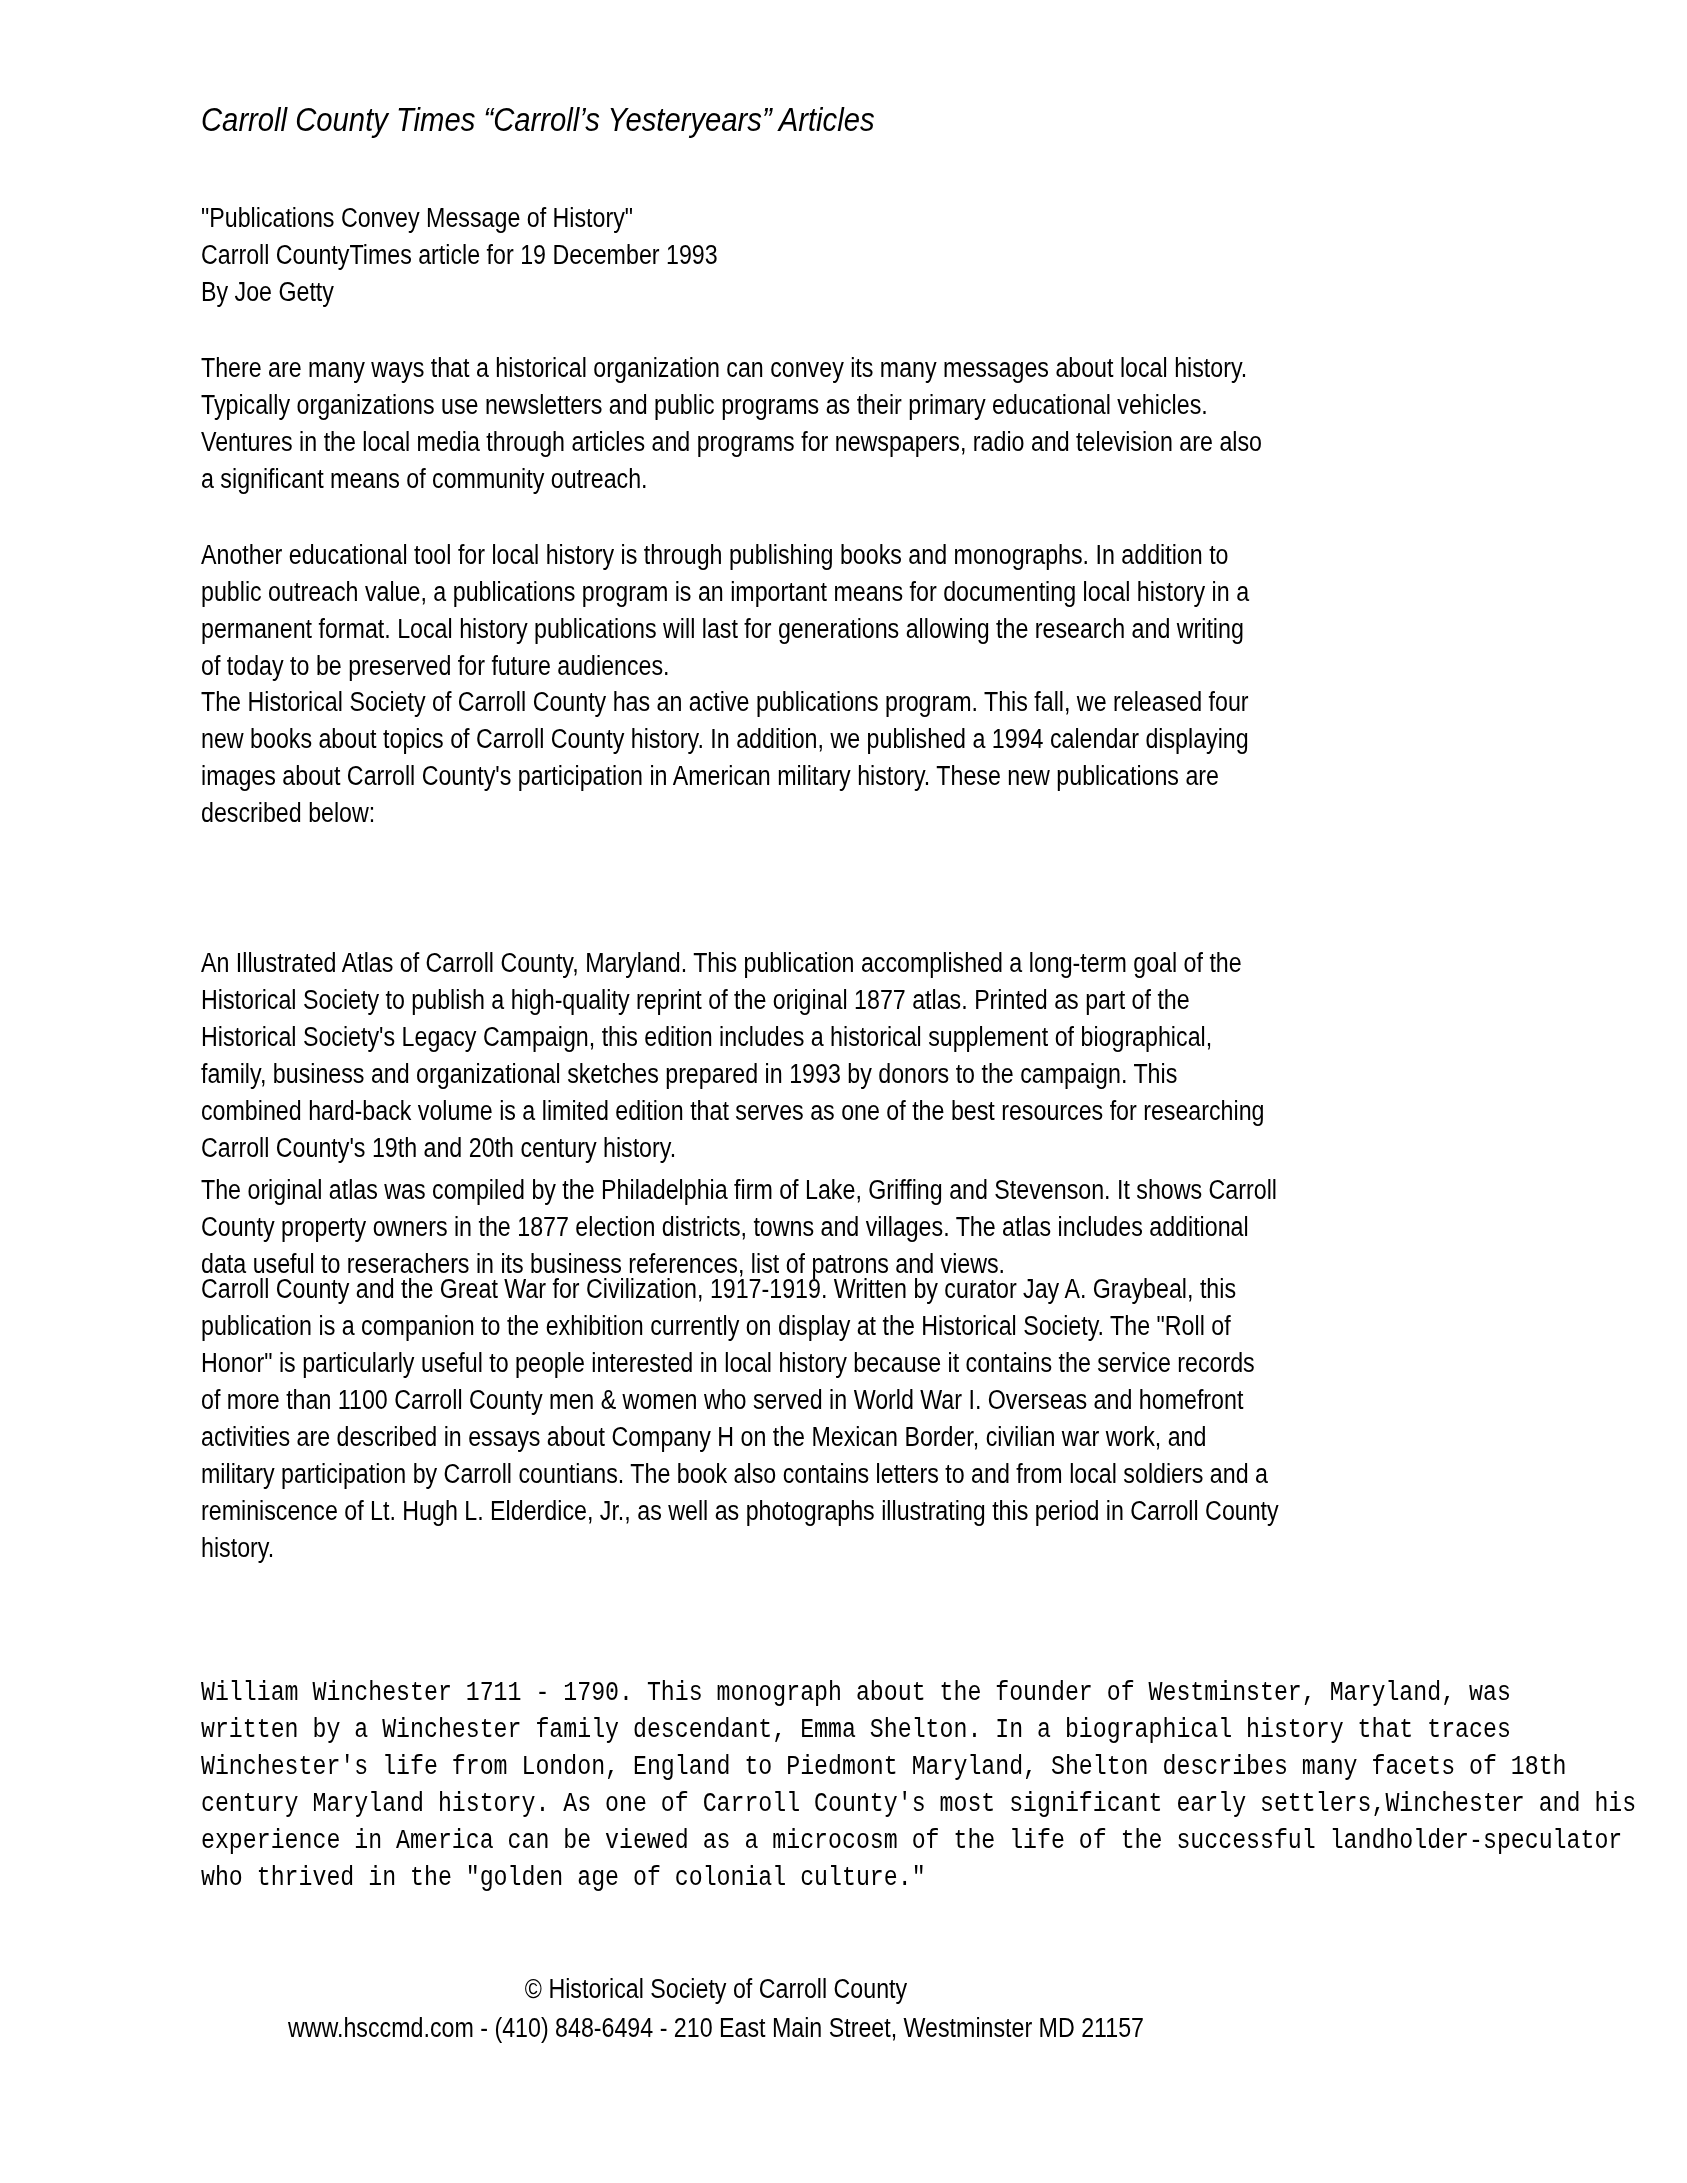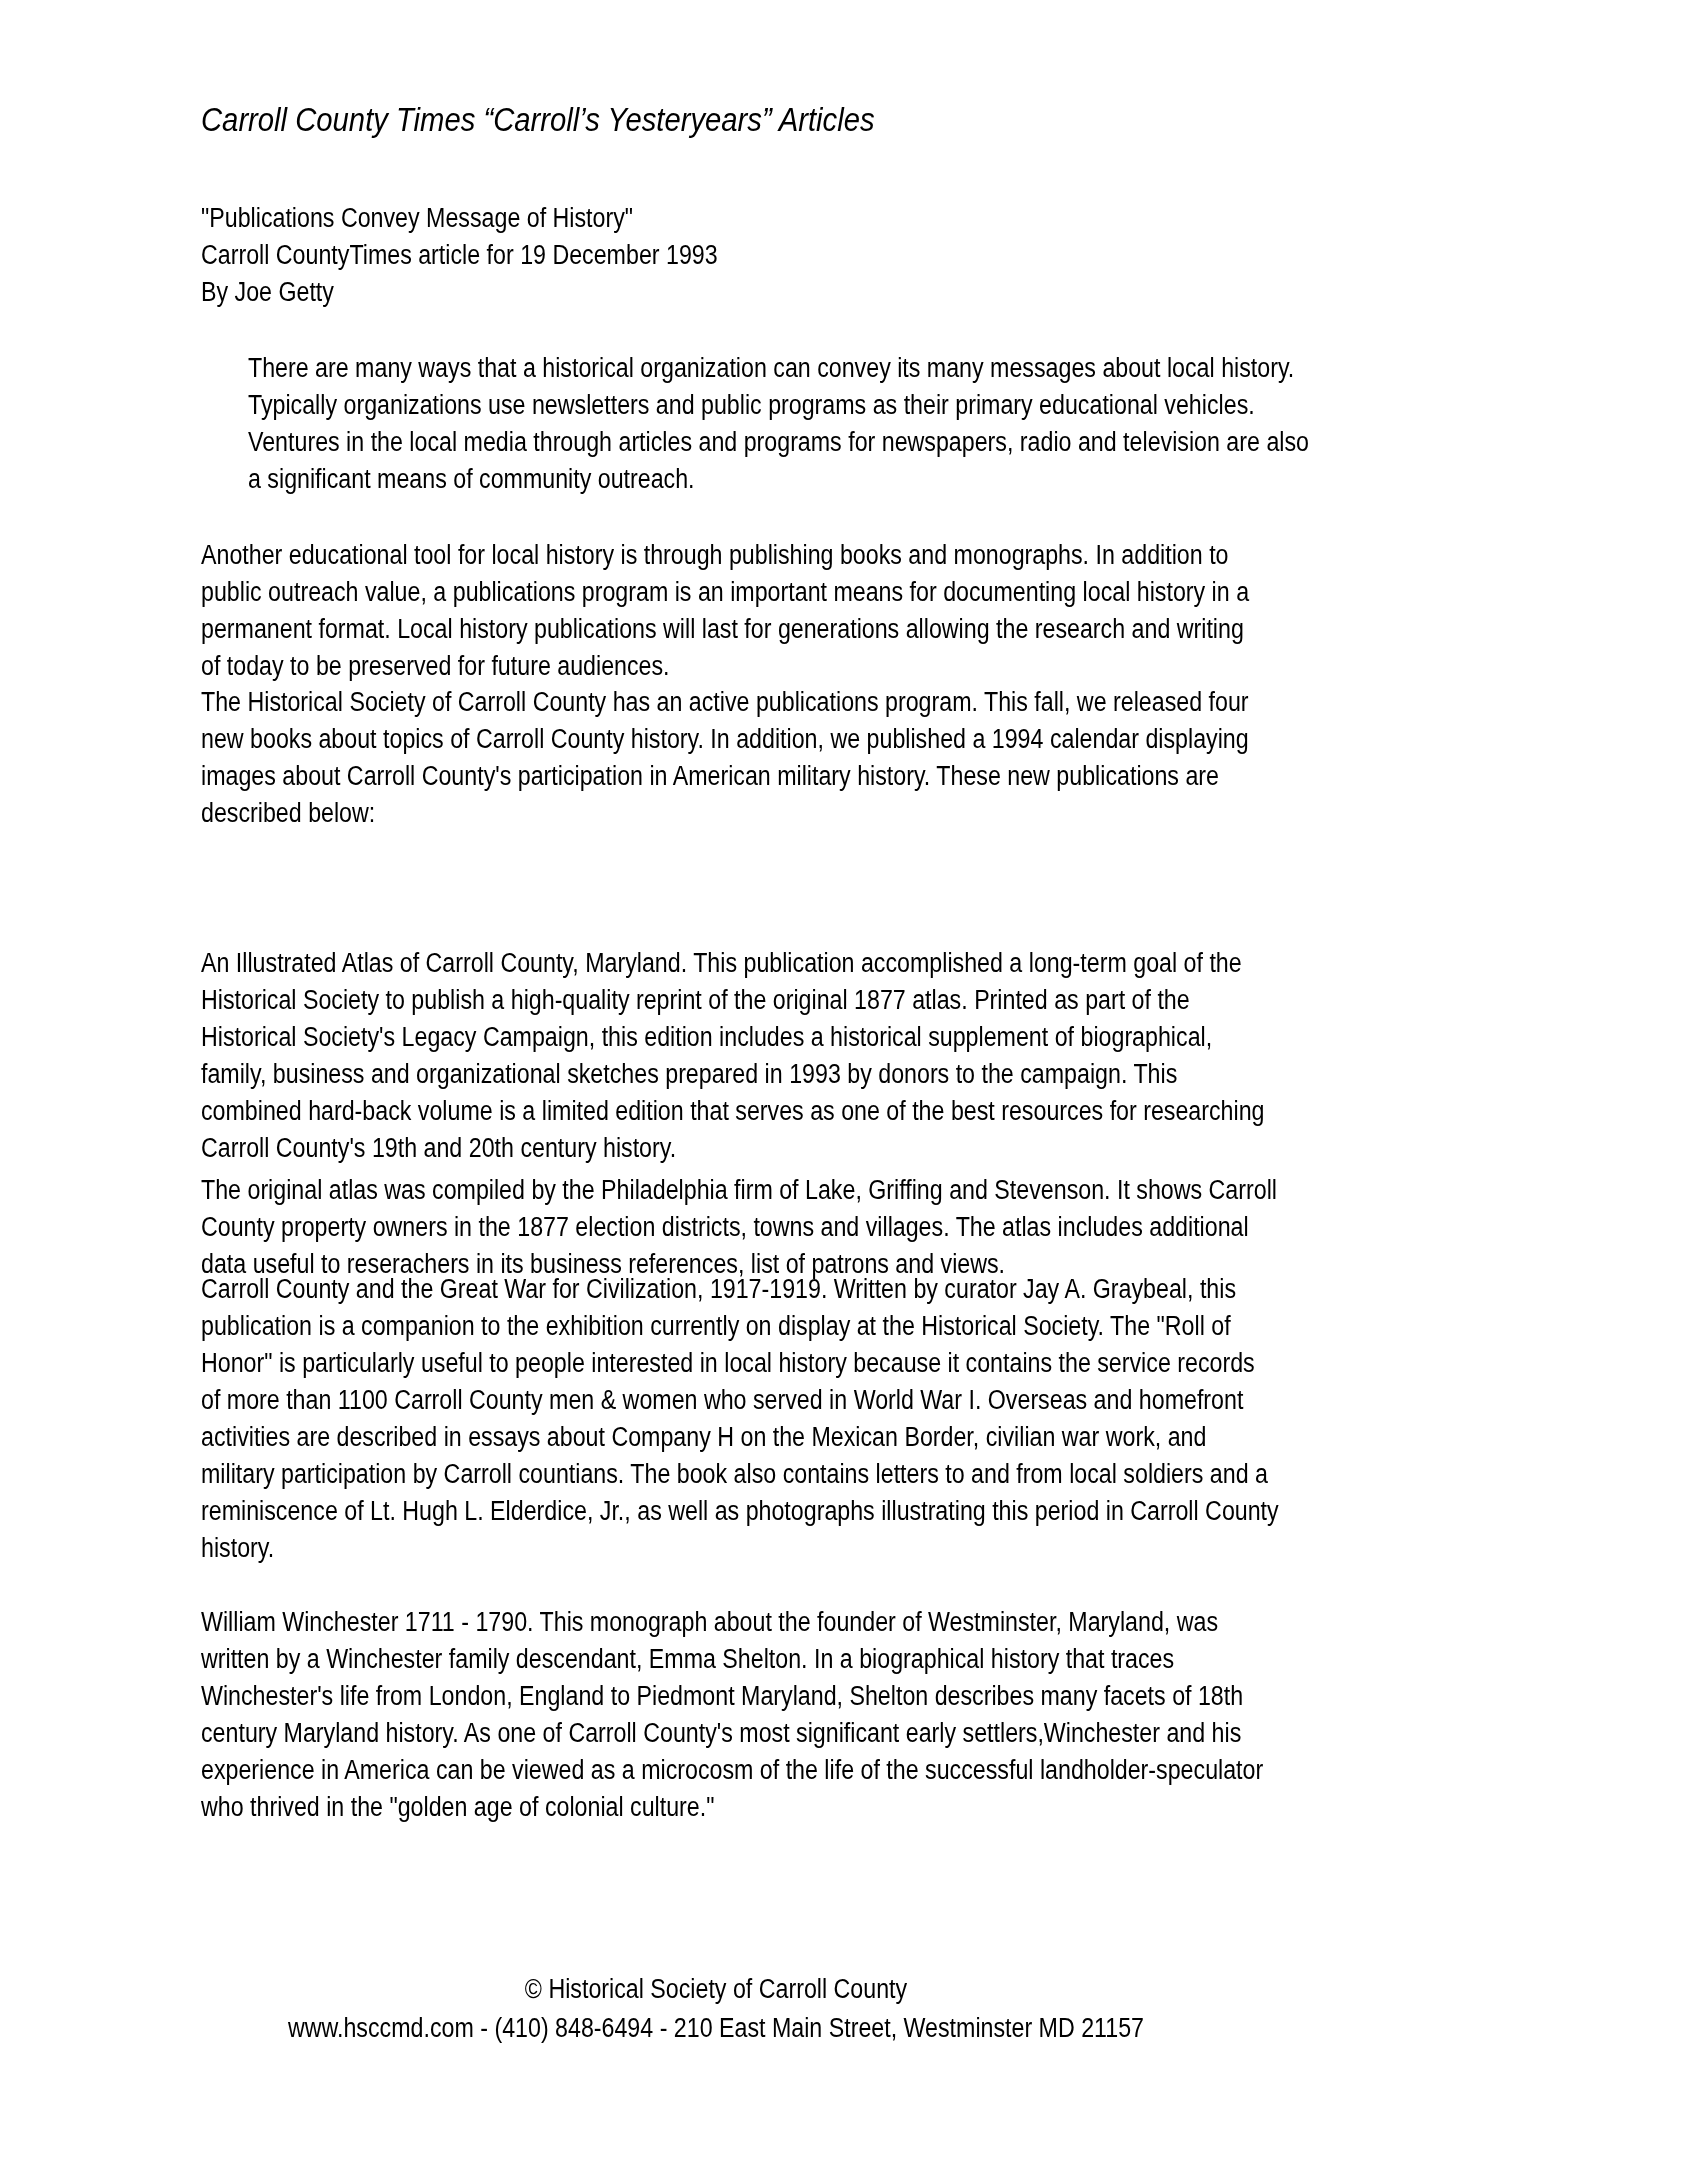--- a/index.html
+++ b/index.html
@@ -14,21 +14,21 @@
 <body>
 
 <div class="title">Carroll County Times “Carroll’s Yesteryears” Articles</div>
 
 <div class="block" style="top:200px;">
   <span class="line">"Publications Convey Message of History"</span>
   <span class="line">Carroll CountyTimes article for 19 December 1993</span>
   <span class="line">By Joe Getty</span>
 </div>
 
-<div class="block" style="top:350px;margin-left:47px;">
+<div class="block" style="top:350px;">
   <span class="line">There are many ways that a historical organization can convey its many messages about local history.</span>
   <span class="line">Typically organizations use newsletters and public programs as their primary educational vehicles.</span>
   <span class="line">Ventures in the local media through articles and programs for newspapers, radio and television are also</span>
   <span class="line">a significant means of community outreach.</span>
 </div>
 
 <div class="block" style="top:537px;">
   <span class="line">Another educational tool for local history is through publishing books and monographs. In addition to</span>
   <span class="line">public outreach value, a publications program is an important means for documenting local history in a</span>
   <span class="line">permanent format. Local history publications will last for generations allowing the research and writing</span>
@@ -61,21 +61,21 @@
   <span class="line">Carroll County and the Great War for Civilization, 1917-1919. Written by curator Jay A. Graybeal, this</span>
   <span class="line">publication is a companion to the exhibition currently on display at the Historical Society. The "Roll of</span>
   <span class="line">Honor" is particularly useful to people interested in local history because it contains the service records</span>
   <span class="line">of more than 1100 Carroll County men &amp; women who served in World War I. Overseas and homefront</span>
   <span class="line">activities are described in essays about Company H on the Mexican Border, civilian war work, and</span>
   <span class="line">military participation by Carroll countians. The book also contains letters to and from local soldiers and a</span>
   <span class="line">reminiscence of Lt. Hugh L. Elderdice, Jr., as well as photographs illustrating this period in Carroll County</span>
   <span class="line">history.</span>
 </div>
 
-<div class="block" style="top:1604px;">
+<div class="block" style="top:1675px;font-family:Liberation Mono, monospace;">
   <span class="line">William Winchester 1711 - 1790. This monograph about the founder of Westminster, Maryland, was</span>
   <span class="line">written by a Winchester family descendant, Emma Shelton. In a biographical history that traces</span>
   <span class="line">Winchester's life from London, England to Piedmont Maryland, Shelton describes many facets of 18th</span>
   <span class="line">century Maryland history. As one of Carroll County's most significant early settlers,Winchester and his</span>
   <span class="line">experience in America can be viewed as a microcosm of the life of the successful landholder-speculator</span>
   <span class="line">who thrived in the "golden age of colonial culture."</span>
 </div>
 
 <div class="footer" style="top:1970px;">
   <span class="fline">© Historical Society of Carroll County</span>

